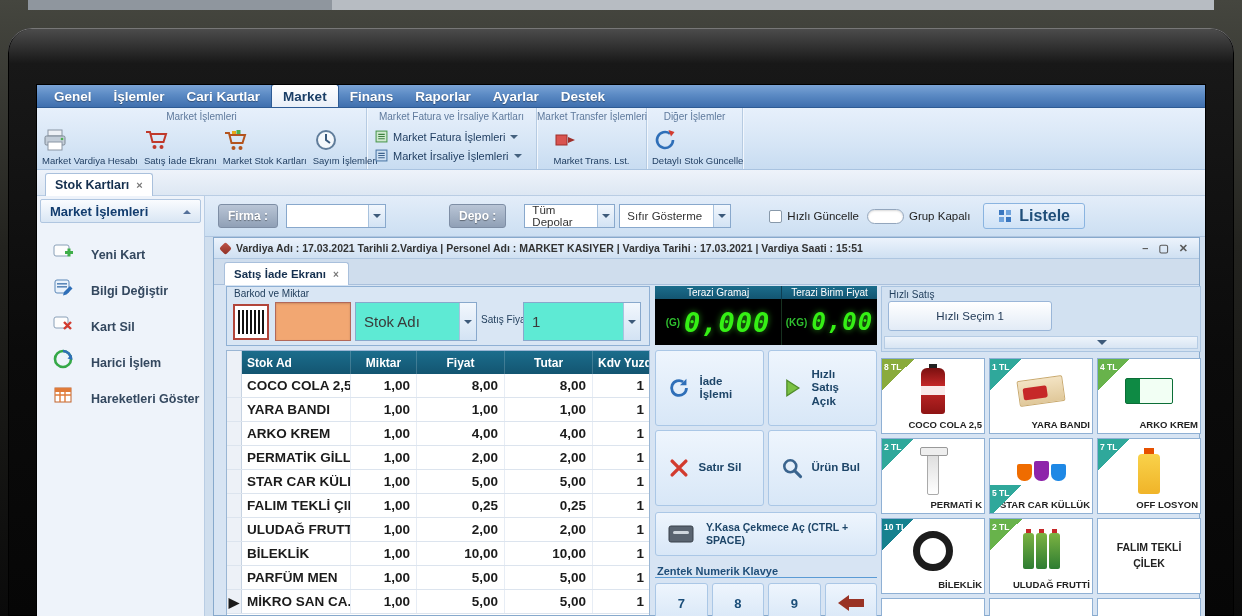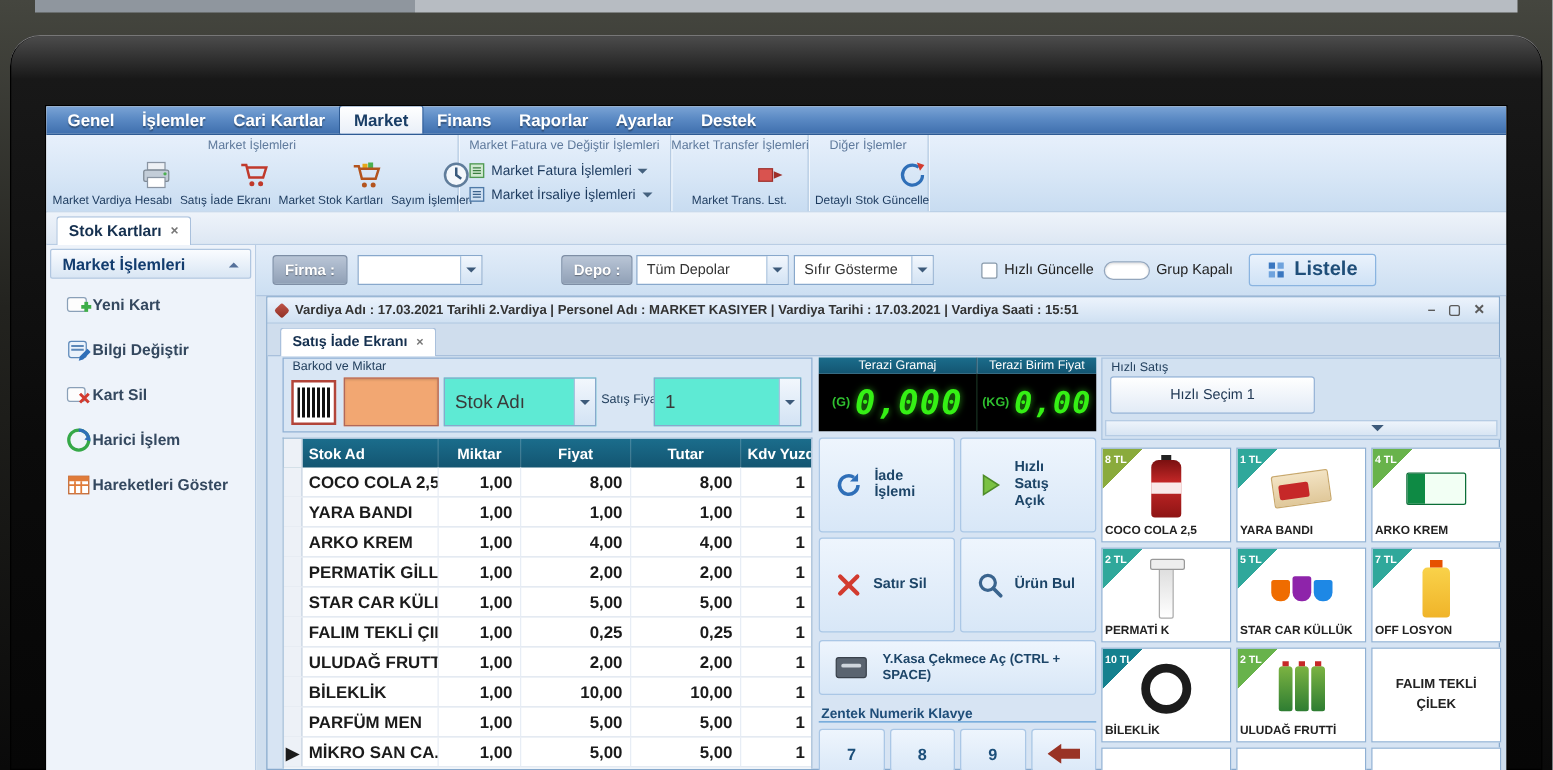--- a/index.html
+++ b/index.html
@@ -22,39 +22,39 @@
   .mitem{padding:4px 11px 3px;font-size:13.5px;font-weight:bold;color:#fff;text-shadow:0 1px 1px rgba(0,0,0,.35);cursor:default;white-space:nowrap}
   .mitem.active{background:linear-gradient(180deg,#ffffff,#e9eff8);color:#1a3e66;text-shadow:none;border-radius:3px 3px 0 0;border:1px solid #2e5b94;border-bottom:none}
 
   
   .ribbon{position:absolute;left:0;top:23px;right:0;height:62px;display:flex;
     background:linear-gradient(180deg,#e7f0fb 0%,#d7e6f6 55%,#c8dcf1 100%);border-bottom:1px solid #a9c3e0}
   .rgroup{height:100%;border-right:1px solid #b6cbe2;box-shadow:1px 0 0 #f2f7fd;display:flex;flex-direction:column;padding-top:2px}
   .rgroup .gtitle{font-size:10px;color:#5f7a9c;text-align:center;height:13px;line-height:13px;white-space:nowrap}
   .g1{width:330px}.g2{width:170px}.g3{width:110px}.g4{width:96px}
   .gitems{flex:1;display:flex;align-items:stretch;justify-content:space-around;padding:1px 2px}
-  .rbtn{display:flex;flex-direction:column;align-items:flex-end;justify-content:center;gap:3px;padding:1px 3px;border-radius:3px;cursor:default}
+  .rbtn{display:flex;flex-direction:column;align-items:flex-start;justify-content:center;gap:3px;padding:1px 3px;border-radius:3px;cursor:default}
   .rbtn .rlabel{font-size:9.5px;color:#1c3a5e;white-space:nowrap;line-height:1.05;text-align:center}
   .gitems.small{flex-direction:column;justify-content:center;align-items:flex-start;gap:6px;padding-left:8px}
   .sbtn{display:flex;align-items:center;gap:5px}
   .sbtn .rlabel{font-size:11px;color:#1c3a5e;white-space:nowrap}
   .dd{width:0;height:0;border:4px solid transparent;border-top-color:#44617e;margin-top:4px}
 
   
   .doctabs{position:absolute;left:0;top:85px;right:0;height:26px;background:linear-gradient(180deg,#eef3fa,#dde7f3);border-bottom:1px solid #b9cde4}
   .dtab{position:absolute;left:8px;top:3px;height:23px;display:flex;align-items:center;gap:7px;padding:0 9px;
     background:#fff;border:1px solid #a9c0dc;border-bottom:none;border-radius:3px 3px 0 0;font-size:12.5px;font-weight:bold;color:#15304f}
   .dtab .x{font-size:11px;color:#777;font-weight:bold;cursor:default}
 
   
   .sidebar{position:absolute;left:0;top:111px;width:168px;bottom:0;background:#eef3fa;border-right:1px solid #b9cde4}
   .sb-head{margin:3px;height:24px;display:flex;align-items:center;justify-content:space-between;padding:0 9px;
     background:linear-gradient(180deg,#fafcff,#d9e6f4);border:1px solid #b0c6e0;border-radius:2px;font-size:13px;font-weight:bold;color:#123c6e}
   .chev-up{width:0;height:0;border:4px solid transparent;border-bottom-color:#55719a;margin-bottom:3px}
-  .sb-item{height:36px;display:flex;align-items:center;gap:0;padding-left:15px;cursor:default}
+  .sb-item{height:36px;display:flex;align-items:flex-end;gap:17px;padding-left:15px;cursor:default}
   .sb-item span.lbl{font-size:12.5px;font-weight:bold;color:#34485f}
 
   
   .mainbg{position:absolute;left:168px;top:111px;right:0;bottom:0;background:#cfdeee}
   .filterbar{position:absolute;left:168px;top:111px;right:0;height:41px;display:flex;align-items:center;
     background:linear-gradient(180deg,#e3edf9,#ccdff2);border-bottom:1px solid #b0c6e0}
   .chip{height:24px;display:flex;align-items:center;padding:0 9px;border-radius:3px;
     background:linear-gradient(180deg,#b9c5d6,#90a0b6);border:1px solid #7e8ea5;
     color:#fff;font-size:12px;font-weight:bold;text-shadow:0 1px 1px rgba(0,0,0,.4)}
   .combo{position:relative;height:24px;background:#fff;border:1px solid #88a8cc;display:flex;align-items:center;padding:0 20px 0 7px;font-size:11.5px;color:#333}
@@ -132,21 +132,21 @@
     font-size:13px;font-weight:bold;color:#1b4e79}
 
   
   .qpanel{position:relative;height:66px;background:#d2e1f1;border:1px solid #aac4e0}
   .qpanel .gname{position:absolute;top:2px;left:7px;font-size:10px;color:#23405e}
   .qbtn{position:absolute;left:6px;top:14px;width:164px;height:30px;display:flex;align-items:center;justify-content:center;cursor:default;
     background:linear-gradient(180deg,#ffffff,#e2ebf6);border:1px solid #9ab6d8;border-radius:3px;font-size:11.5px;color:#223a56}
   .qstrip{position:absolute;left:2px;right:2px;bottom:2px;height:13px;background:linear-gradient(180deg,#eef4fb,#d8e5f3);border:1px solid #b6cce4;display:flex;align-items:center}
   .chev-down{width:0;height:0;border:5px solid transparent;border-top-color:#3d5a7a;margin-left:212px;margin-top:4px}
   .pgrid{margin-top:6px;display:grid;grid-template-columns:repeat(3,104px);gap:4px}
-  .pcard{position:relative;height:76px;background:#fff;border:1px solid #8fb0d4;display:flex;flex-direction:column;align-items:flex-start;justify-content:flex-end;overflow:hidden;cursor:default}
+  .pcard{position:relative;height:76px;background:#fff;border:1px solid #8fb0d4;display:flex;flex-direction:column;align-items:flex-end;justify-content:flex-end;overflow:hidden;cursor:default}
   .pcard .imgwrap{flex:1;display:flex;align-items:center;justify-content:center;width:100%;padding-top:4px}
   .pname{font-size:9.5px;font-weight:bold;color:#222;text-align:center;line-height:1.1;margin-bottom:3px;padding:0 2px}
   .pcard.center .pname{flex:1;display:flex;align-items:center;justify-content:center;font-size:10.5px;line-height:1.5;margin:0}
   .badge{position:absolute;top:0;left:0;width:32px;height:32px;background:linear-gradient(135deg,#2fa89b 50%,transparent 50%)}
   .badge i{position:absolute;top:3px;left:2px;font-style:normal;font-weight:bold;font-size:8.5px;color:#fff;white-space:nowrap}
 
   
   .img-coco{width:24px;height:46px;background:linear-gradient(180deg,#7a1010,#c62828 40%,#8e1414);border-radius:6px 6px 3px 3px;position:relative}
   .img-coco::before{content:"";position:absolute;top:-4px;left:8px;width:8px;height:4px;background:#222}
   .img-coco::after{content:"";position:absolute;top:18px;left:0;right:0;height:9px;background:rgba(255,255,255,.9)}
@@ -225,21 +225,21 @@
                 <svg width="26" height="26" viewBox="0 0 26 26">
                   <circle cx="13" cy="13" r="9" fill="#f4f8fc" stroke="#607d9b" stroke-width="2"></circle>
                   <path d="M13 7v6l4 3" fill="none" stroke="#38597c" stroke-width="2"></path>
                 </svg>
               </span>
           <span class="rlabel">Sayım İşlemleri</span>
         </div>
       </div>
     </div>
     <div class="rgroup g2">
-      <div class="gtitle">Market Fatura ve Değiştir İşlemleri</div>
+      <div class="gtitle">Market Fatura ve İrsaliye Kartları</div>
       <div class="gitems small">
         <div class="sbtn">
           <span>
                 <svg width="13" height="13" viewBox="0 0 12 12">
                   <rect x="1" y="1" width="10" height="10" fill="#cfe8cf" stroke="#4f9a52"></rect>
                   <path d="M3 4h6M3 6h6M3 8h6" stroke="#3c7f40" stroke-width="1"></path>
                 </svg>
               </span>
           <span class="rlabel">Market Fatura İşlemleri</span>
           <span class="dd"></span>
@@ -352,21 +352,21 @@
 
   <div class="mainbg"></div>
 
   <div class="filterbar">
     <div class="chip" style="margin-left:13px">Firma :</div>
     <div class="combo" style="margin-left:8px;width:100px">
       <span></span>
       <span class="cbtn"></span>
     </div>
     <div class="chip" style="margin-left:63px">Depo :</div>
-    <div class="combo" style="margin-left:3px;width:122px">
+    <div class="combo" style="margin-left:18px;width:91px">
       <span>Tüm Depolar</span>
       <span class="cbtn"></span>
     </div>
     <div class="combo" style="margin-left:4px;width:112px">
       <span>Sıfır Gösterme</span>
       <span class="cbtn"></span>
     </div>
     <span class="checkbox" style="margin-left:38px"></span>
     <span class="flabel" style="margin-left:5px">Hızlı Güncelle</span>
     <span class="toggle" style="margin-left:8px"></span>
@@ -627,21 +627,21 @@
         <div class="pcard">
           <span class="badge" style="background: linear-gradient(135deg, rgb(47, 168, 155) 50%, transparent 50%);">
                 <i>2 TL</i>
               </span>
           <div class="imgwrap">
                 <span class="img-permatik"></span>
               </div>
           <div class="pname">PERMATİ K</div>
         </div>
         <div class="pcard">
-          <span class="badge" style="background: linear-gradient(135deg, rgb(47, 168, 155) 50%, transparent 50%);">
+          <span class="badge" style="background: linear-gradient(135deg, rgb(47, 168, 155) 50%, transparent 50%); margin-top: 46px;">
                 <i>5 TL</i>
               </span>
           <div class="imgwrap">
                 <span class="img-star">
                   <i></i>
                   <i></i>
                   <i></i>
                 </span>
               </div>
           <div class="pname">STAR CAR KÜLLÜK</div>

